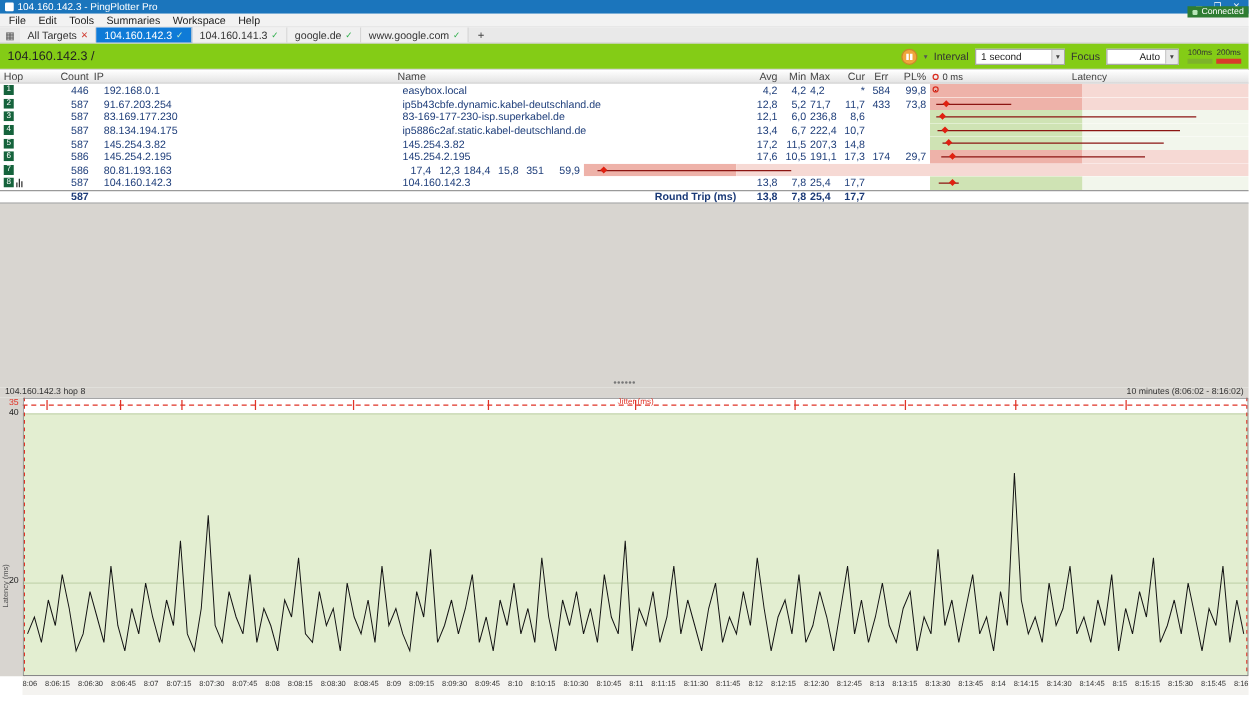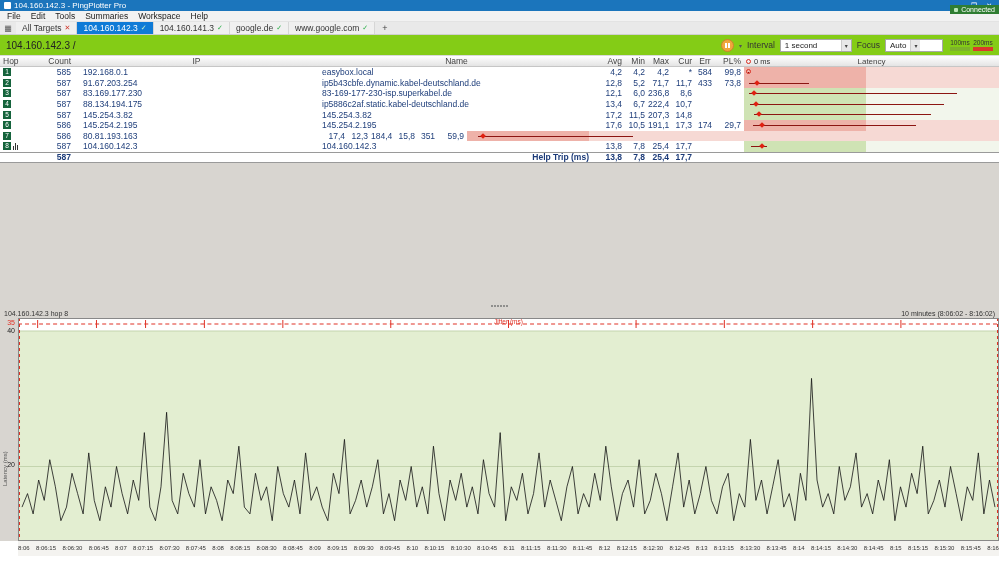--- a/index.html
+++ b/index.html
@@ -28,39 +28,39 @@
 .toolbar{height:21px;background:#84cc16;border-bottom:1px solid #dadada;display:flex;align-items:center;padding:0 6px;gap:5px;flex:none}
 .target-label{font-size:10px;color:#222}
 .spacer{flex:1}
 .pausebtn{width:13px;height:13px;border-radius:50%;background:#f0a63c;border:1px solid #c8872b;display:flex;align-items:center;justify-content:center;gap:1px;flex:none}
 .pausebtn i{display:block;width:2px;height:5px;background:#fff}
 .chev{font-size:6px;color:#555}
 .lbl{font-size:8.5px;color:#333}
 .select{height:13px;border:1px solid #a8a8a8;background:#fff;display:flex;align-items:center;font-size:8px;color:#222;padding-left:4px;gap:4px}
 .select .arrow{width:10px;height:11px;background:#e8e8e8;border-left:1px solid #ccc;display:flex;align-items:center;justify-content:center;font-size:6px;color:#444}
 .sel-interval{width:72px;justify-content:space-between}
-.sel-focus{width:58px;justify-content:flex-start}
+.sel-focus{width:58px;justify-content:flex-end}
 .legend{display:flex;gap:3px;margin-left:2px}
 .legend .chip{display:flex;flex-direction:column;align-items:center;gap:1px;font-size:6.5px;color:#333}
 .legend .bar{width:20px;height:4px}
 
 .thead{height:11px;display:flex;align-items:center;background:linear-gradient(#ffffff,#e4e4e4);border-bottom:1px solid #c6c6c6;font-size:8.5px;color:#444;flex:none}
 .cell{white-space:nowrap;overflow:hidden}
 .c-hop{width:28px;padding-left:3px;display:flex;align-items:center;gap:2px}
 .c-count{width:47px;text-align:right;padding-right:4px}
 .c-ip{width:243px;padding-left:8px}
 .c-name{width:277px;padding-left:4px}
 .c-avg{width:30px;text-align:right;padding-right:3px}
 .c-min{width:23px;text-align:right;padding-right:3px}
-.c-max{width:24px;text-align:right;padding-right:3px}
+.c-max{width:24px;text-align:left;padding-right:3px}
 .c-cur{width:23px;text-align:right;padding-right:3px}
 .c-err{width:23px;text-align:center;padding-right:3px}
 .c-pl{width:26px;text-align:right;padding-right:3px}
 .c-lat{flex:1;position:relative;height:100%}
-.thead .c-ip,.thead .c-name{text-align:center;padding-left:0}
+.thead .c-ip,.thead .c-name{text-align:left;padding-left:0}
 .zero-label{position:absolute;left:10px;top:1px;font-size:7.5px;color:#333}
 .zero-ring{position:absolute;left:2px;top:3px;width:5px;height:5px;border:1px solid #d92c1f;border-radius:50%}
 .lat-title{position:absolute;left:0;right:0;text-align:center;top:1px;font-size:8px;color:#444}
 .tbody{flex:none}
 .trow{height:10.6px;display:flex;align-items:center;font-size:8.5px;color:#21407c;background:#fff}
 .hopbadge{width:8px;height:8px;background:#15633c;color:#fff;font-size:6.5px;line-height:8px;text-align:center;flex:none}
 .minigraph{display:inline-flex;align-items:flex-end;gap:1px;height:7px}
 .minigraph i{width:1px;background:#333;display:block}
 .minigraph i:nth-child(1){height:4px}.minigraph i:nth-child(2){height:7px}.minigraph i:nth-child(3){height:5px}
 .lat{overflow:hidden}
@@ -191,21 +191,21 @@
       <span class="zero-label">0 ms</span>
       <span class="lat-title">Latency</span>
     </div>
   </div>
 
   <div class="tbody">
       <div class="trow">
         <div class="c-hop cell">
           <span class="hopbadge">1</span>
         </div>
-        <div class="c-count cell">585</div>
+        <div class="c-count cell">446</div>
         <div class="c-ip cell">192.168.0.1</div>
         <div class="c-name cell">easybox.local</div>
         <div class="c-avg cell">4,2</div>
         <div class="c-min cell">4,2</div>
         <div class="c-max cell">4,2</div>
         <div class="c-cur cell">*</div>
         <div class="c-err cell">584</div>
         <div class="c-pl cell">99,8</div>
         <div class="c-lat lat">
           <span class="band" style="left: 0px; width: 122px; background: rgb(238, 178, 169);"></span>
@@ -357,21 +357,21 @@
           <span class="whisk" style="left: 7.02px; width: 15.84px;"></span>
           <span class="curmark" style="left: 15.93px;"></span>
         </div>
       </div>
     </div>
 
   <div class="summary">
     <div class="c-hop cell"></div>
     <div class="c-count cell">587</div>
     <div class="c-ip cell"></div>
-    <div class="c-name cell">Help Trip (ms)</div>
+    <div class="c-name cell">Round Trip (ms)</div>
     <div class="c-avg cell">13,8</div>
     <div class="c-min cell">7,8</div>
     <div class="c-max cell">25,4</div>
     <div class="c-cur cell">17,7</div>
     <div class="c-err cell"></div>
     <div class="c-pl cell"></div>
   </div>
 
   <div class="gap">
     <span class="splitter">

